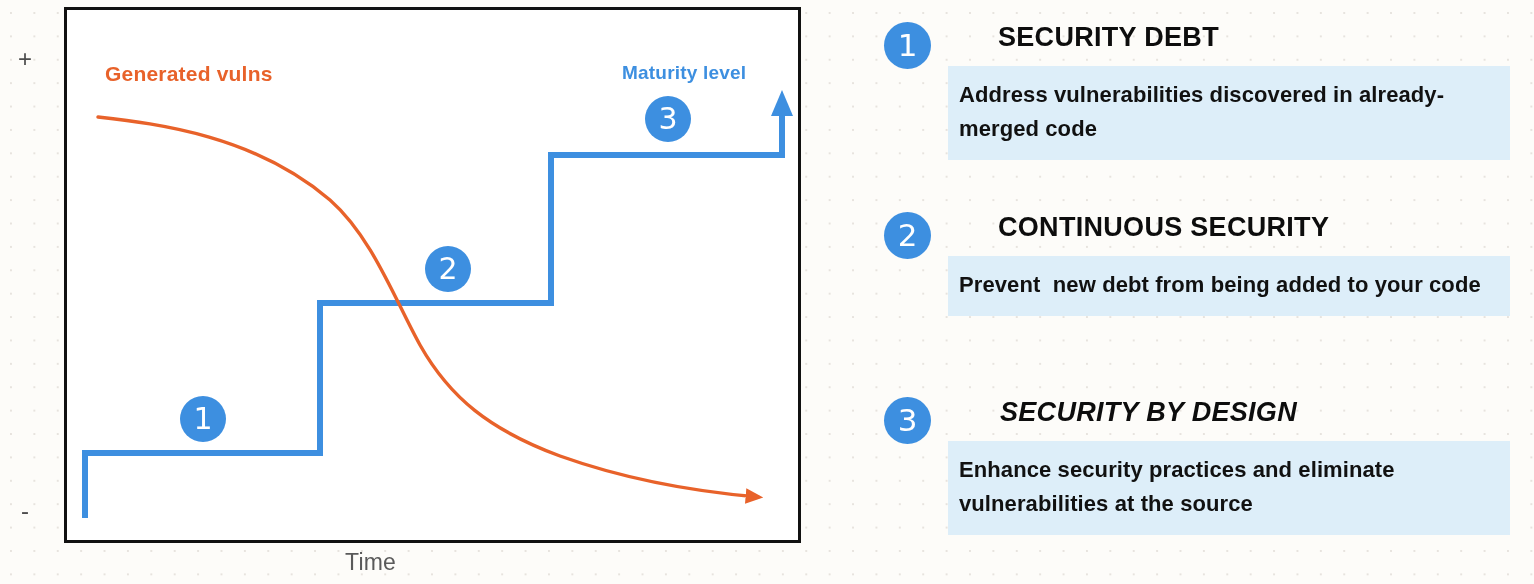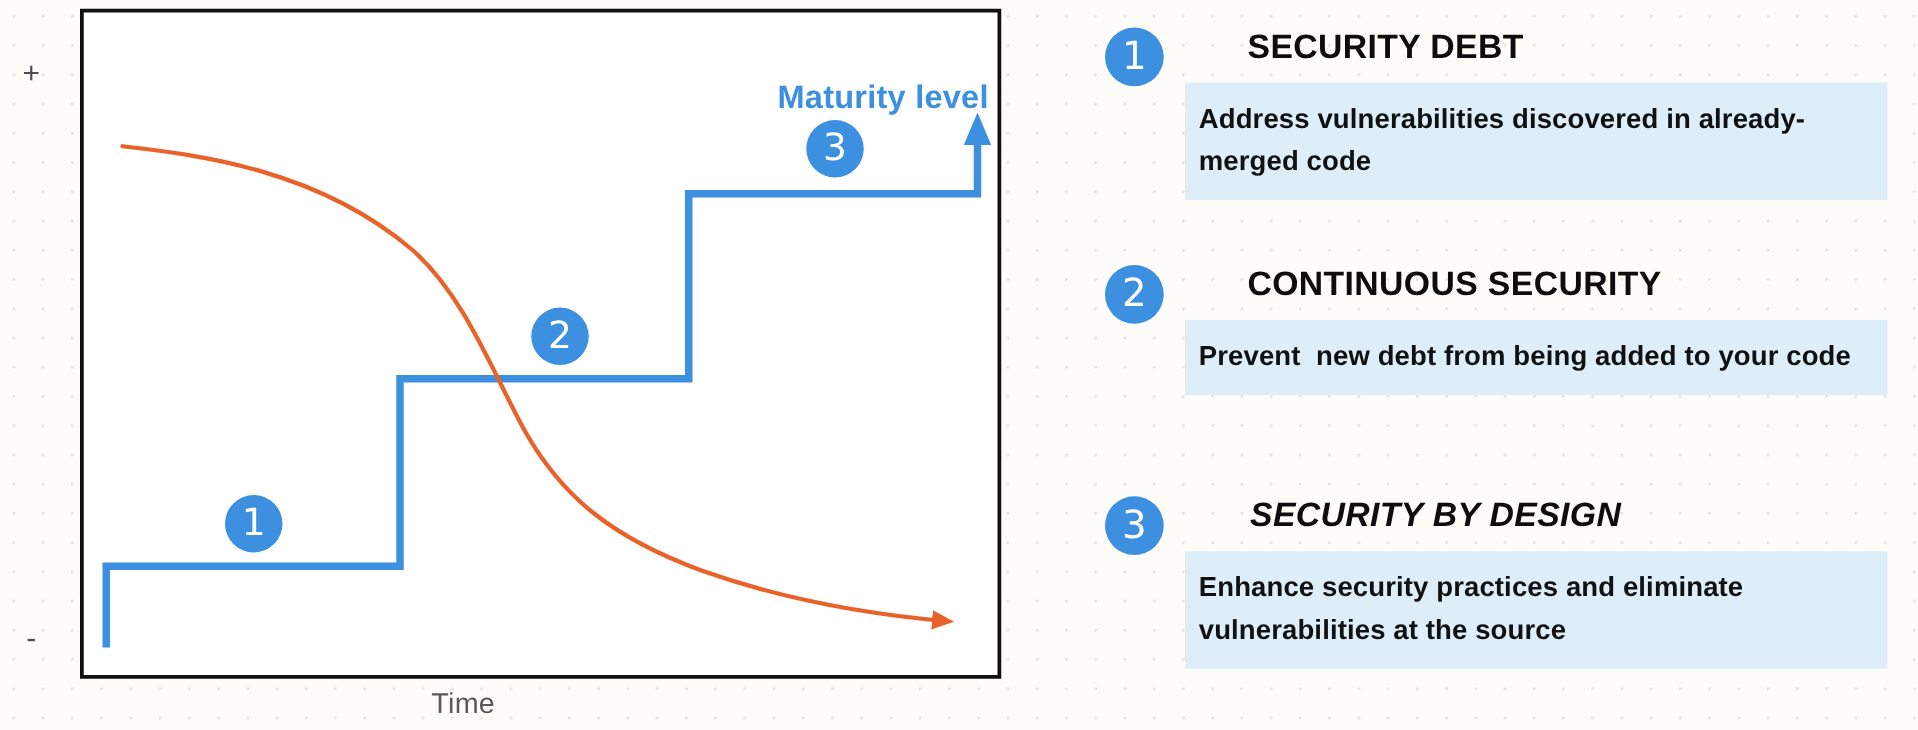--- a/index.html
+++ b/index.html
@@ -75,21 +75,21 @@
     left: 105px; top: 62px;
     font-size: 21px;
     font-weight: 700;
     color: #e8622a;
     letter-spacing: 0.2px;
     white-space: nowrap;
   }
   #series-label-blue {
     position: absolute;
     left: 622px; top: 62px;
-    font-size: 26px;
+    font-size: 19px;
     font-weight: 700;
     color: #3d8fe0;
     letter-spacing: 0.2px;
     white-space: nowrap;
   }
   #chart-svg {
     position: absolute;
     left: 0; top: 0;
     width: 830px; height: 584px;
     overflow: visible;
@@ -167,20 +167,21 @@
 <div id="root">
 
   <div id="chart-panel">
 
     <div id="chart-frame"></div>
 
     <div id="axis-plus">+</div>
     <div id="axis-minus">-</div>
     <div id="x-axis-label">Time</div>
 
+    <div id="series-label-orange">Generated vulns</div>
     <div id="series-label-blue">Maturity level</div>
 
     <svg id="chart-svg" viewBox="0 0 830 584">
       <defs>
         <marker id="orange-arrow" viewBox="0 0 10 10" refX="7" refY="5" markerWidth="5.2" markerHeight="5.2" orient="auto-start-reverse">
           <path d="M 0 0.6 L 10 5 L 0 9.4 z" fill="#e8622a"></path>
         </marker>
       </defs>
 
       <path d="M 85 518 L 85 453 L 320 453 L 320 303 L 551 303 L 551 155 L 782 155 L 782 107" fill="none" stroke="#3d8fe0" stroke-width="6" stroke-linecap="butt" stroke-linejoin="miter"></path>

